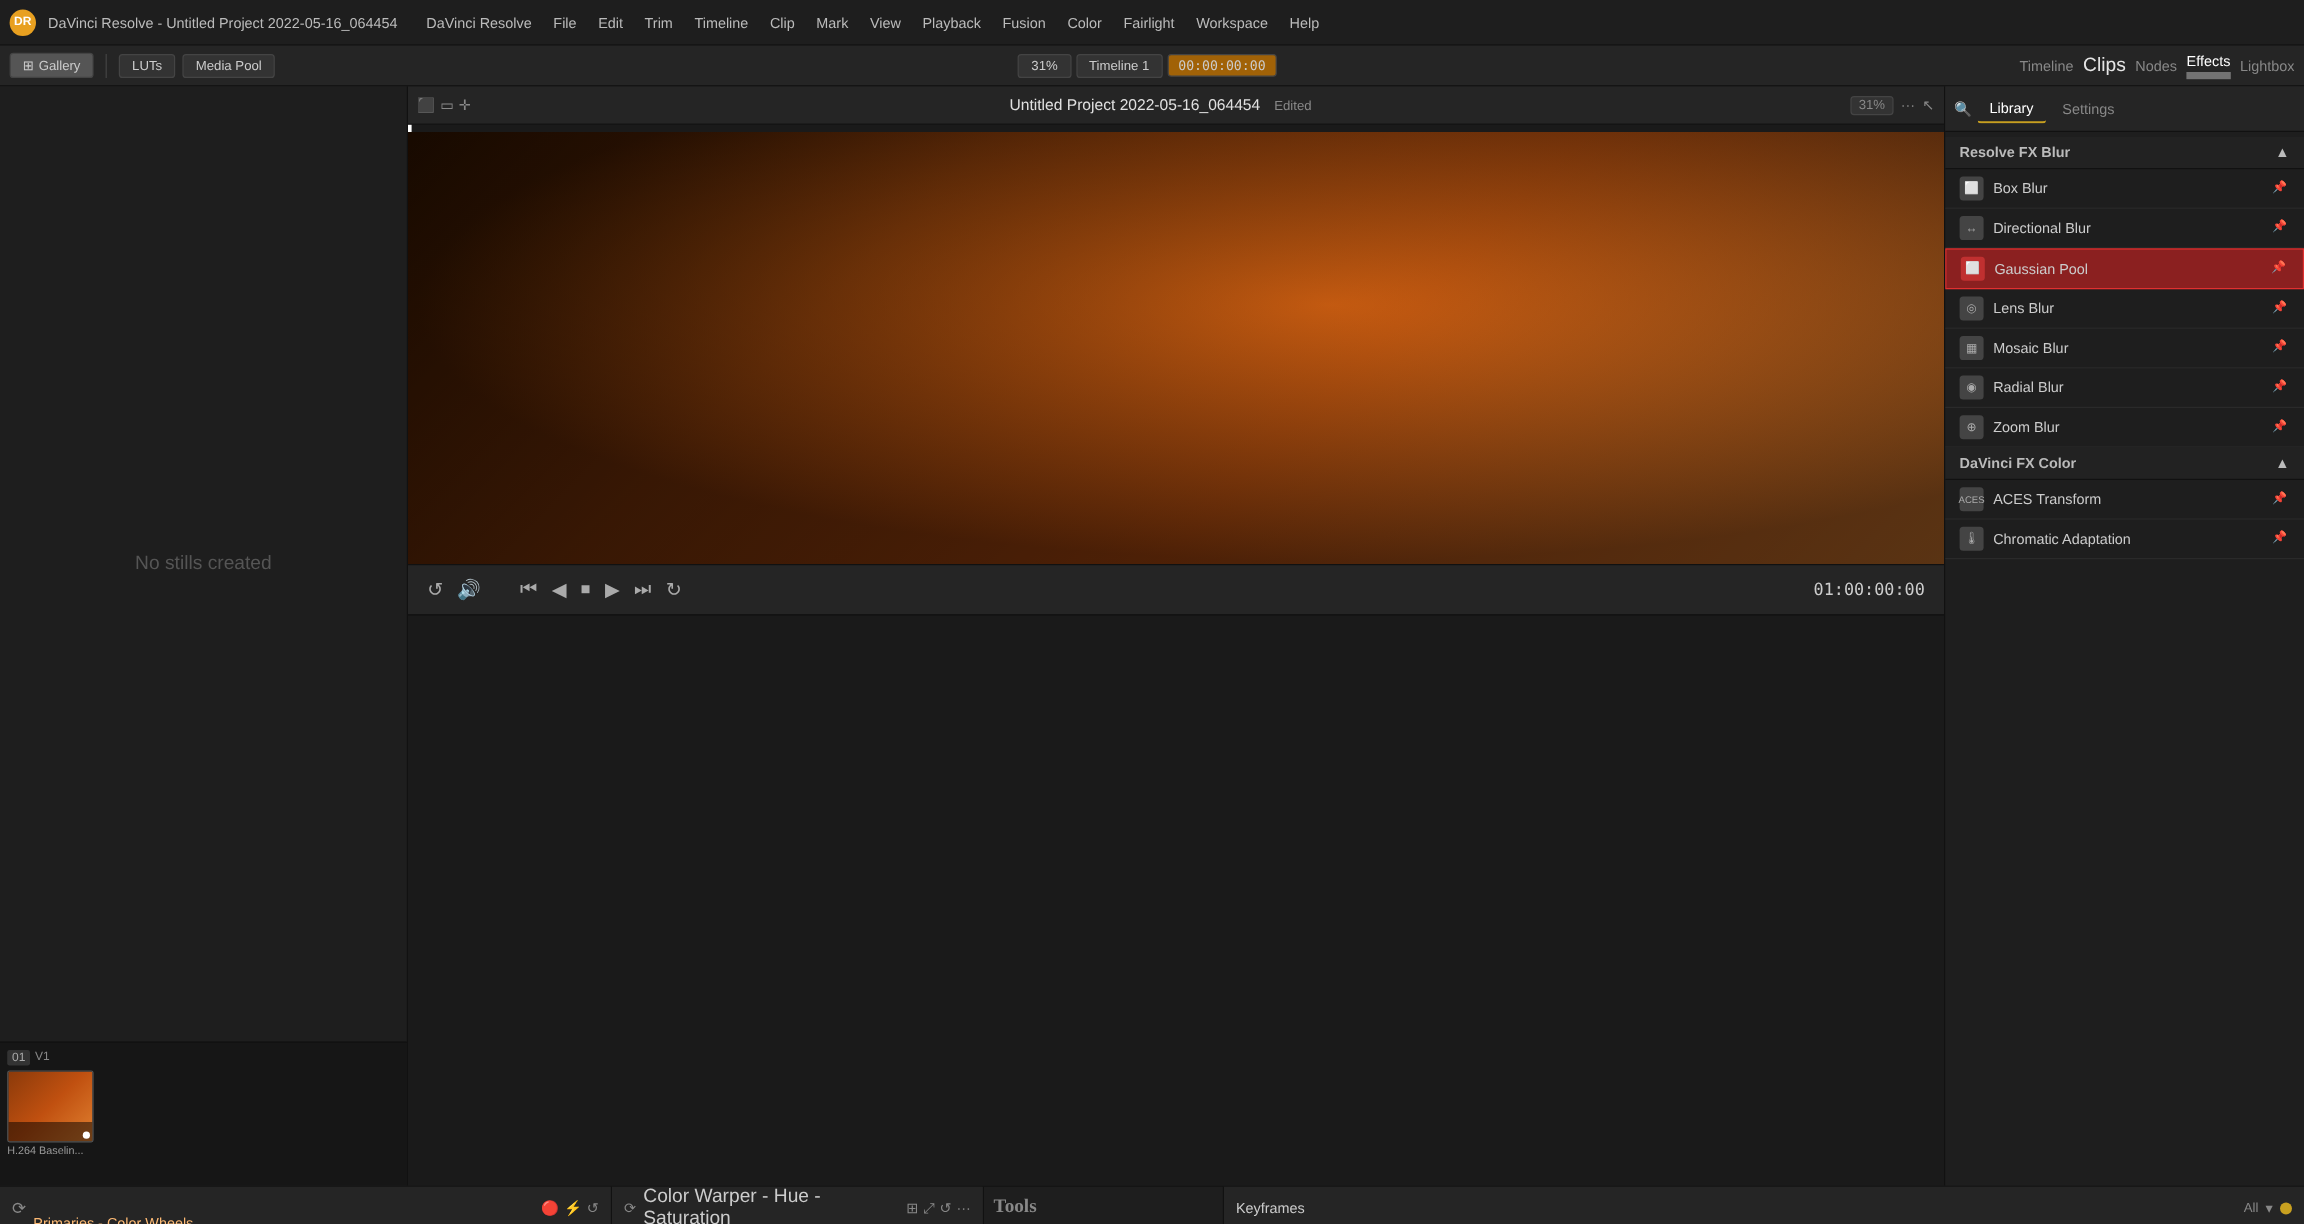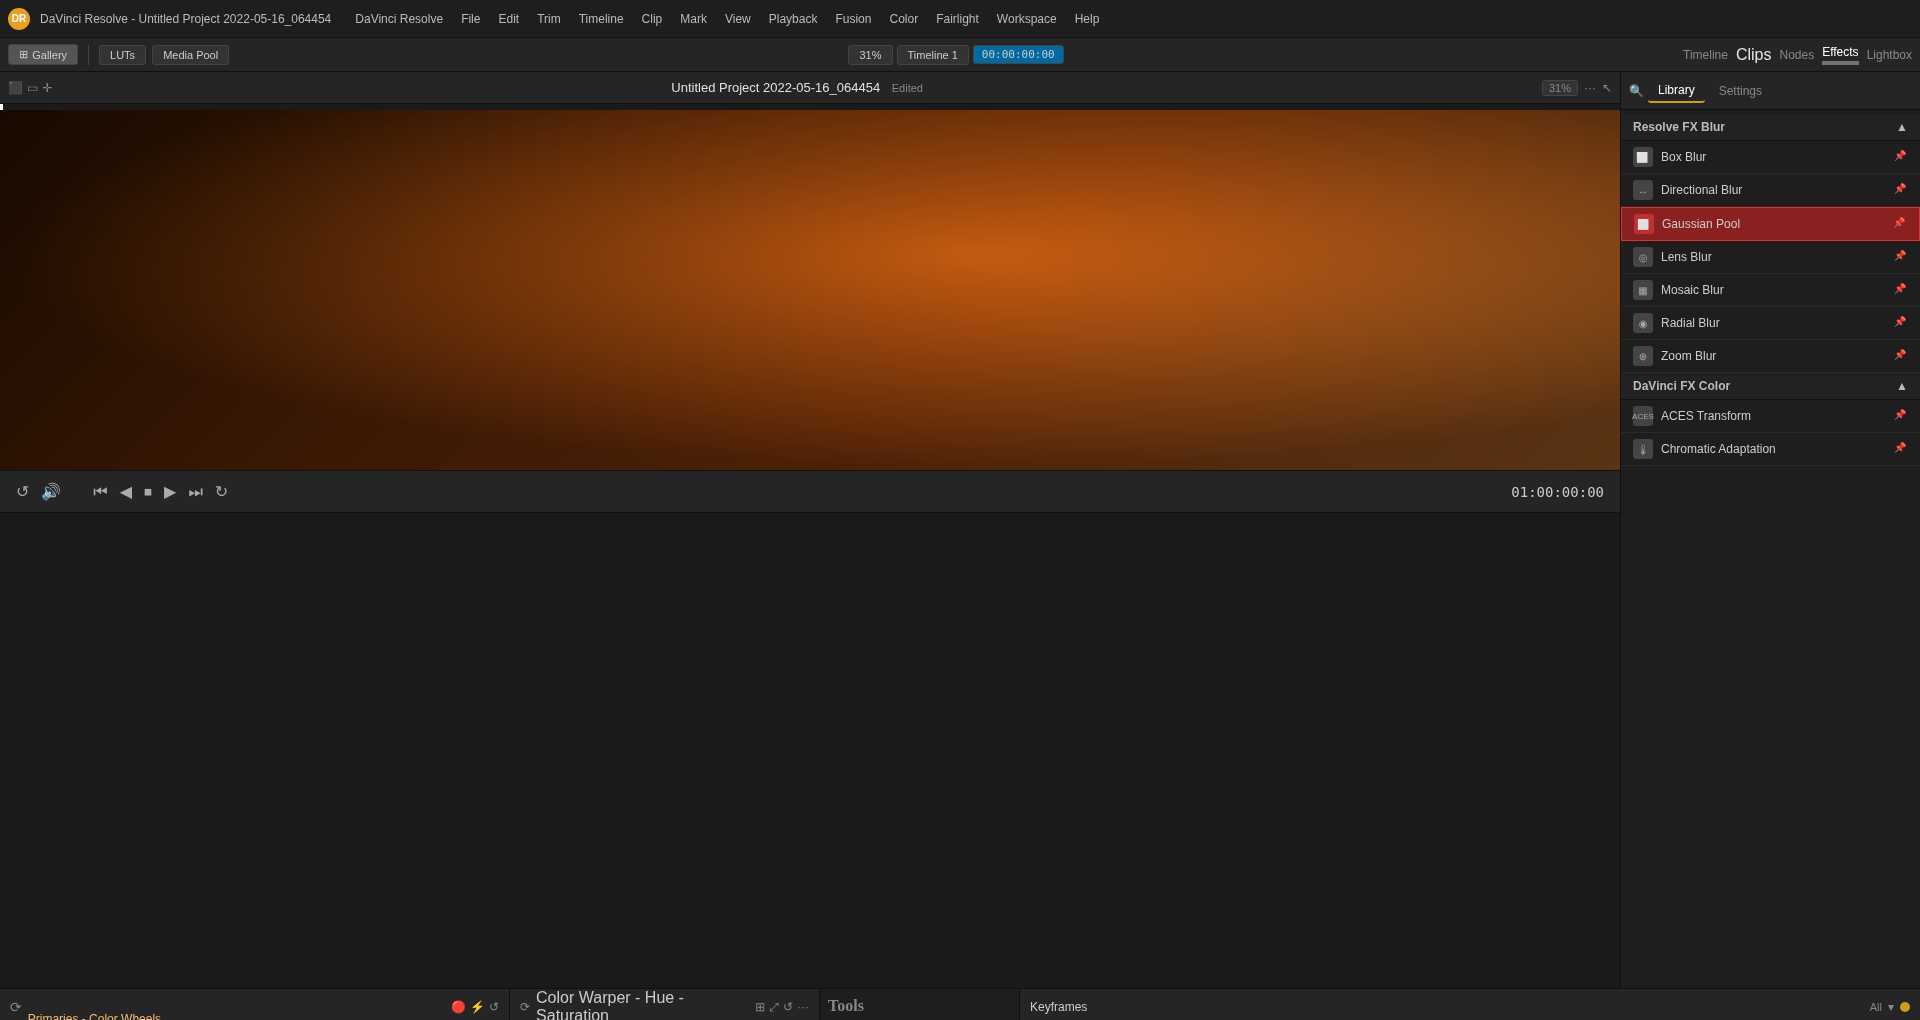--- a/index.html
+++ b/index.html
@@ -438,34 +438,47 @@
   <div class="tb2-btn">
     <span>LUTs</span>
   </div>
   <div class="tb2-btn">
     <span>Media Pool</span>
   </div>
   <div style="flex:1;"></div>
   <div style="display:flex;align-items:center;gap:4px;">
     <span class="tb2-btn">31%</span>
     <span class="tb2-btn">Timeline 1</span>
-    <span style="background:#0369a1;border:1px solid #444;border-radius:3px;padding:2px 8px;color:#ccc;font-family:monospace;font-size:11px;">00:00:00:00</span>
+    <span style="background:#a16207;border:1px solid #444;border-radius:3px;padding:2px 8px;color:#ccc;font-family:monospace;font-size:11px;">00:00:00:00</span>
   </div>
   <div style="flex:1;"></div>
   <div style="display:flex;gap:8px;align-items:center;">
     <span style="color:#888;font-size:12px;cursor:pointer;">Timeline</span>
     <span style="color:#e5e5e5;font-size:16px;cursor:pointer;">Clips</span>
     <span style="color:#888;font-size:12px;cursor:pointer;">Nodes</span>
-    <span style="color:#fff;font-size:12px;cursor:pointer;border-bottom:4px solid #737373;padding-bottom:2px;">Effects</span>
+    <span style="color:#fff;font-size:12px;cursor:pointer;border-bottom:6px solid #737373;padding-bottom:2px;">Effects</span>
     <span style="color:#888;font-size:12px;cursor:pointer;">Lightbox</span>
   </div>
 </div>
 
 <div id="main">
 
+  <div id="left-panel">
+    <div class="no-stills">No stills created</div>
+    <div class="thumb-area">
+      <div style="display:flex;gap:4px;margin-bottom:4px;">
+        <span style="font-size:10px;color:#aaa;background:#333;padding:1px 4px;border-radius:2px;">01</span>
+        <span style="font-size:10px;color:#888;">V1</span>
+      </div>
+      <div class="clip-thumb">
+        <div class="wheel-dot" style="bottom:2px;right:2px;top:auto;left:auto;transform:none;"></div>
+      </div>
+      <div class="clip-name">H.264 Baselin...</div>
+    </div>
+  </div>
 
   <div id="center">
 
     <div id="preview-area">
       <div id="preview-toolbar">
         <div style="display:flex;gap:4px;">
           <span style="color:#888;cursor:pointer;">⬛</span>
           <span style="color:#888;cursor:pointer;">▭</span>
           <span style="color:#888;cursor:pointer;">✛</span>
         </div>

